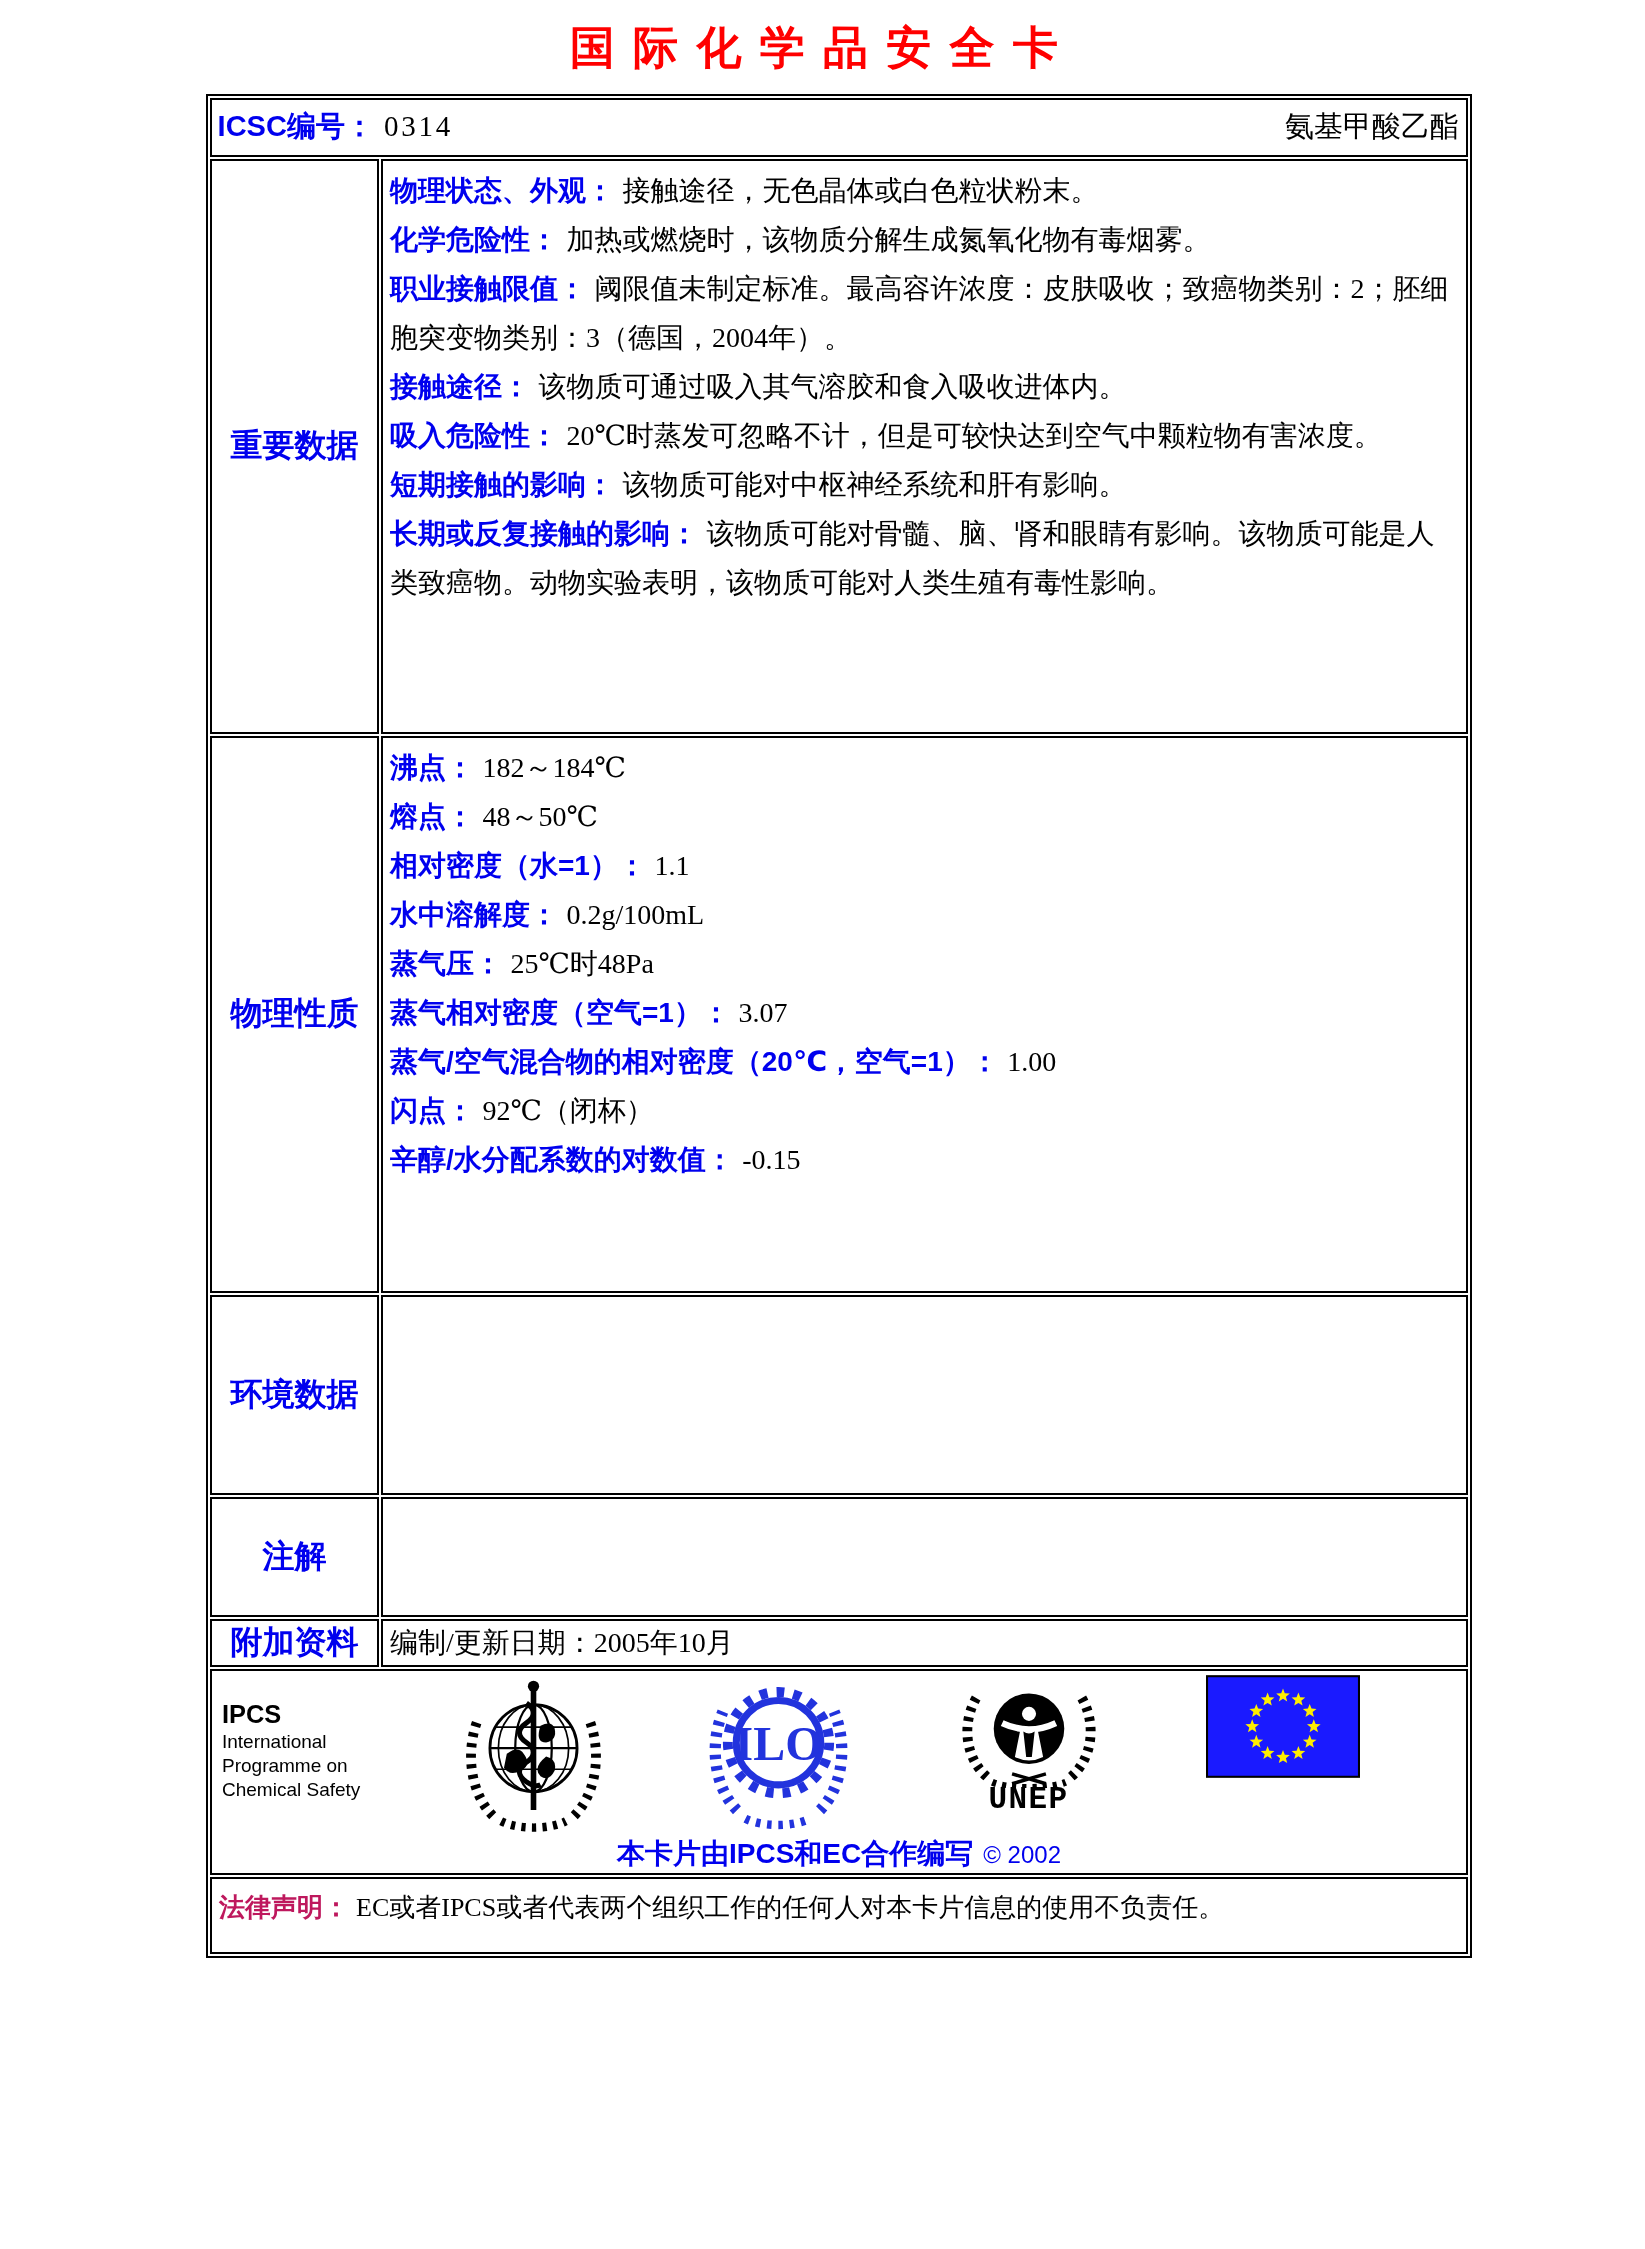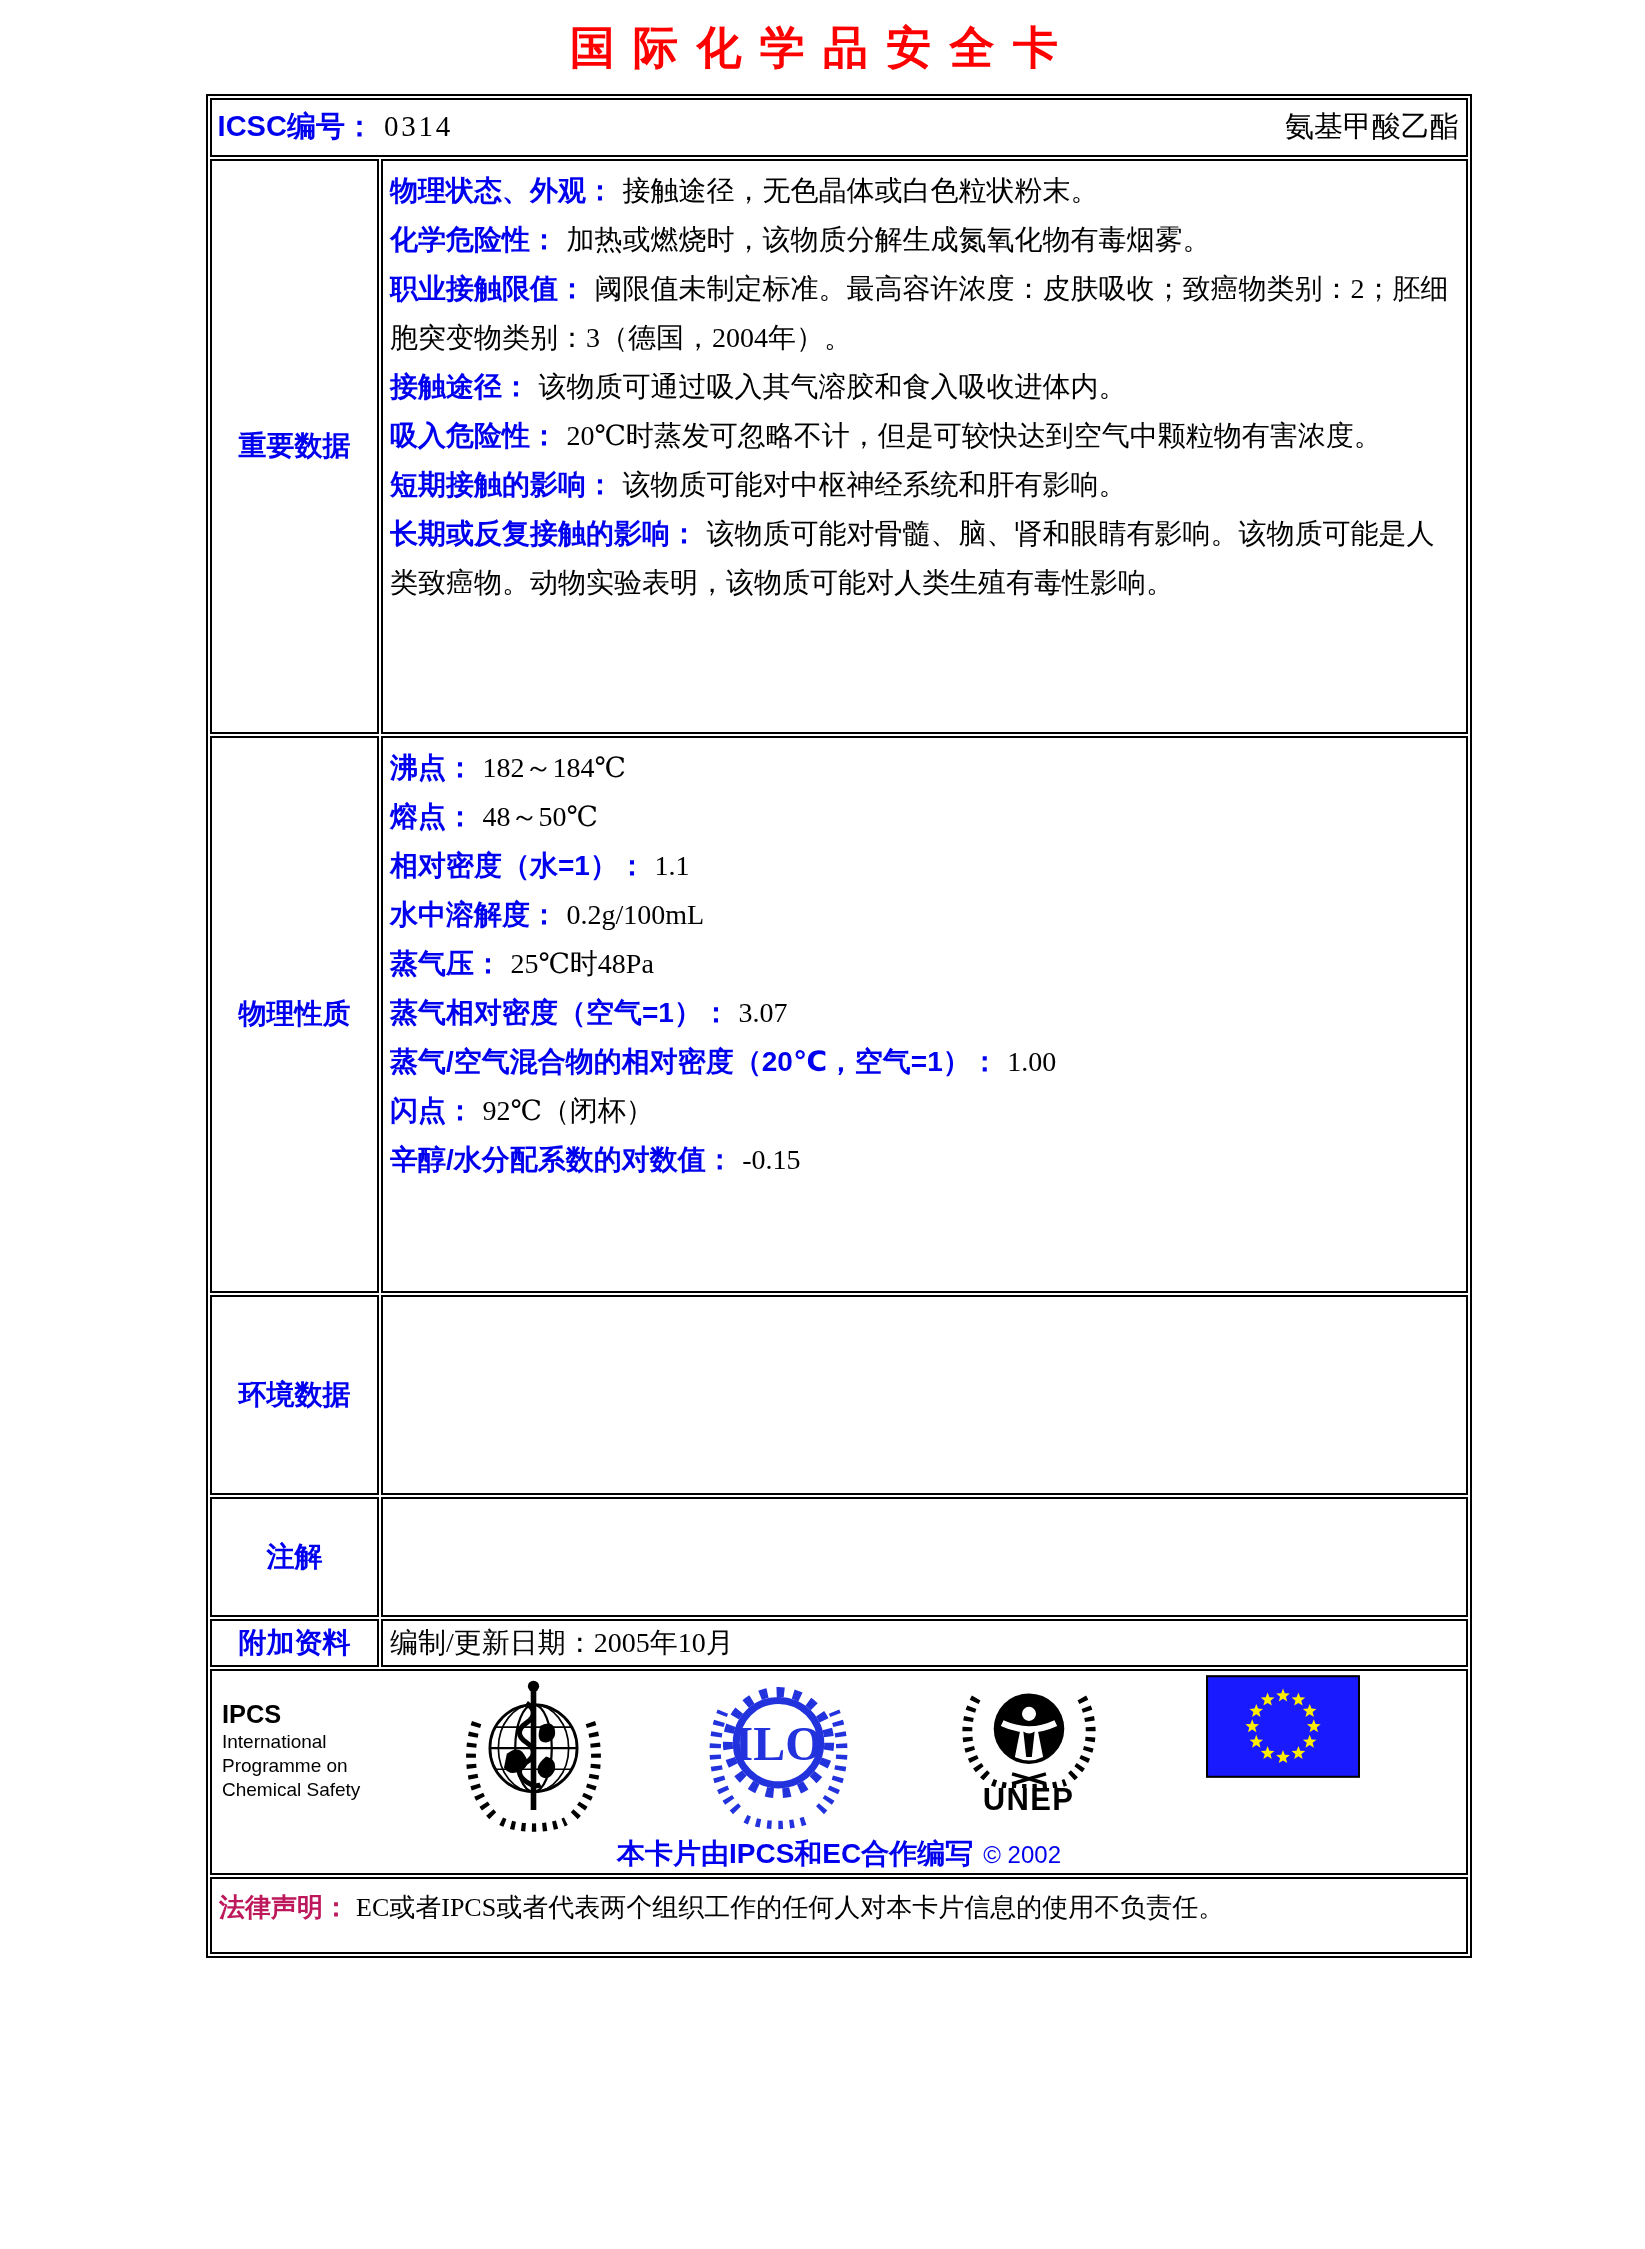--- a/index.html
+++ b/index.html
@@ -16,21 +16,21 @@
   table.card{
     margin:15.5px 0 0 206px;width:1266px;
     border:2.1px solid #000;border-collapse:separate;border-spacing:2.8px;
     background:#ffffff;table-layout:fixed;
   }
   td{border:2.1px solid #000;vertical-align:top;background:#fff;padding:0;}
   col.c-label{width:169px;}
   
   td.lblcell{
     text-align:center;vertical-align:middle;
-    color:#0000ee;font-weight:bold;font-size:28px;
+    color:#0000ee;font-weight:bold;font-size:32px;
     font-family:"Liberation Sans","DejaVu Sans",sans-serif;
   }
   
   td.hdr{height:55px;vertical-align:middle;}
   .hdr-inner{display:flex;justify-content:space-between;align-items:center;padding:0 7px 0 5.6px;}
   .hdr-left{font-size:29px;}
   .hdr-left .k{margin-right:10px;}
   .hdr-num{font-size:29px;letter-spacing:2.8px;}
   .hdr-right{font-size:29px;}
   
@@ -50,21 +50,21 @@
   .logos{
     display:flex;justify-content:space-between;
     padding:4.2px 106px 0 10px;height:151px;
   }
   .ipcs-block{align-self:center;color:#000;font-family:"Liberation Sans","DejaVu Sans",sans-serif;}
   .ipcs-title{font-size:25.4px;font-weight:bold;line-height:31px;}
   .ipcs-sub{font-size:19px;line-height:24px;}
   .logo{display:block;}
   .unep-wrap{display:flex;flex-direction:column;align-items:center;}
   .unep-text{
-    font-family:Liberation Sans, sans-serif;
+    font-family:Liberation Mono, monospace;
     font-weight:bold;font-size:31px;line-height:32px;letter-spacing:1.4px;margin-top:-4.2px;
   }
   .credit-line{text-align:center;margin-top:9px;}
   .credit-main{
     color:#0000ee;font-weight:bold;font-size:28px;
     font-family:"Liberation Sans","DejaVu Sans",sans-serif;
   }
   .credit-copy{
     color:#0000ee;font-size:24px;margin-left:10px;
     font-family:"Liberation Sans","DejaVu Sans",sans-serif;

